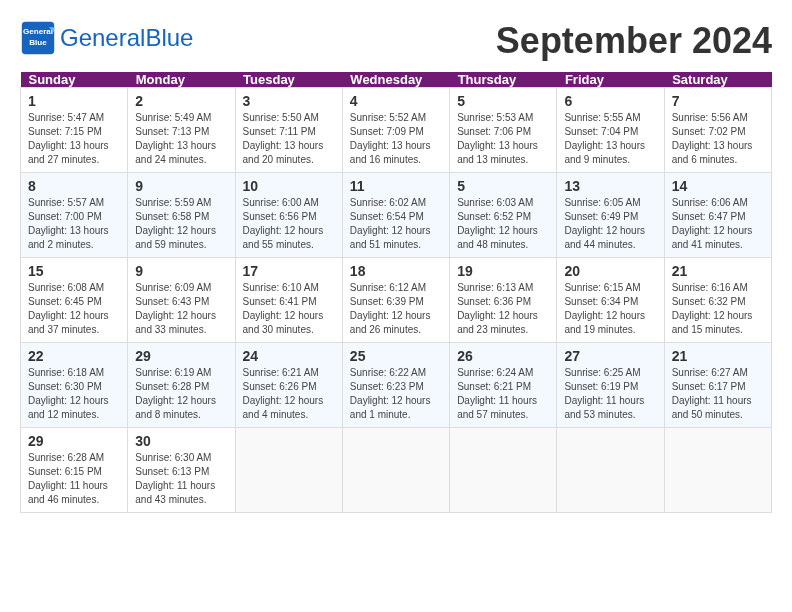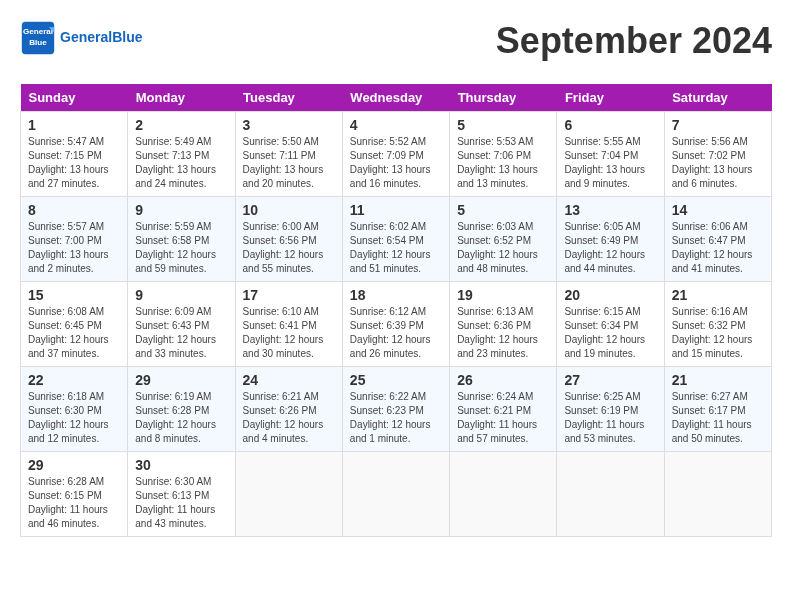--- a/index.html
+++ b/index.html
@@ -7,30 +7,30 @@
       font-family: Arial, sans-serif;
       background: #fff;
       width: 792px;
       min-height: 612px;
       padding: 20px;
     }
     .header {
       display: flex;
       justify-content: space-between;
       align-items: flex-start;
-      margin-bottom: 22px;
+      margin-bottom: 10px;
     }
     .logo {
       display: flex;
       align-items: center;
       gap: 4px;
     }
     .logo-text {
-      font-size: 14px;
-      font-weight: bold;
+      font-size: 24px;
+      font-weight: normal;
       color: #333;
       line-height: 1.1;
     }
     .logo-icon {
       width: 36px;
       height: 36px;
     }
     .title-block {
       text-align: right;
     }
@@ -42,24 +42,24 @@
     .location {
       font-size: 14px;
       color: #555;
     }
     table {
       width: 100%;
       border-collapse: collapse;
       font-size: 11px;
     }
     thead tr th {
-      background-color: #a21caf;
+      background-color: #701a75;
       color: #fff;
       text-align: left;
-      padding: 6px 8px;
+      padding: 0 8px;
       font-size: 13px;
       font-weight: bold;
     }
     tbody tr td {
       border: 1px solid #ddd;
       vertical-align: top;
       padding: 5px 7px;
       width: 14.28%;
       height: 80px;
       color: #333;

